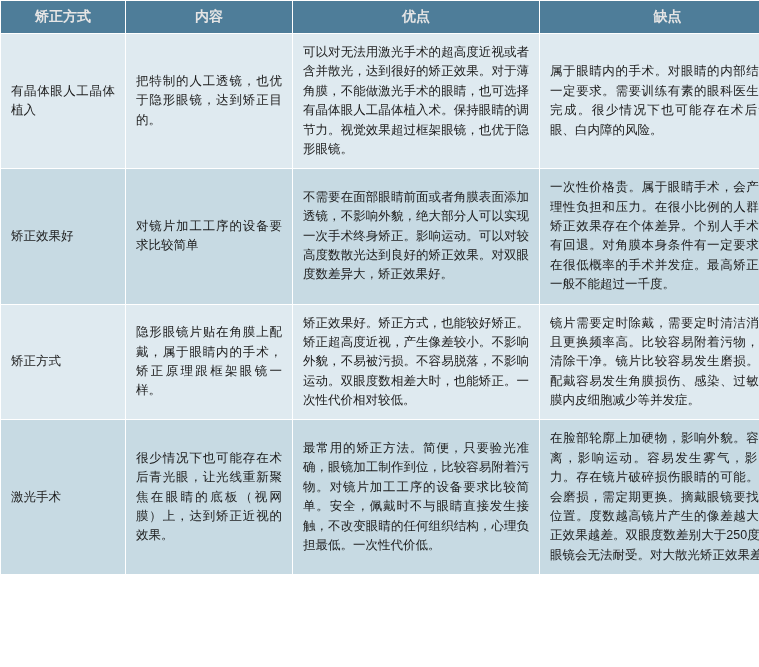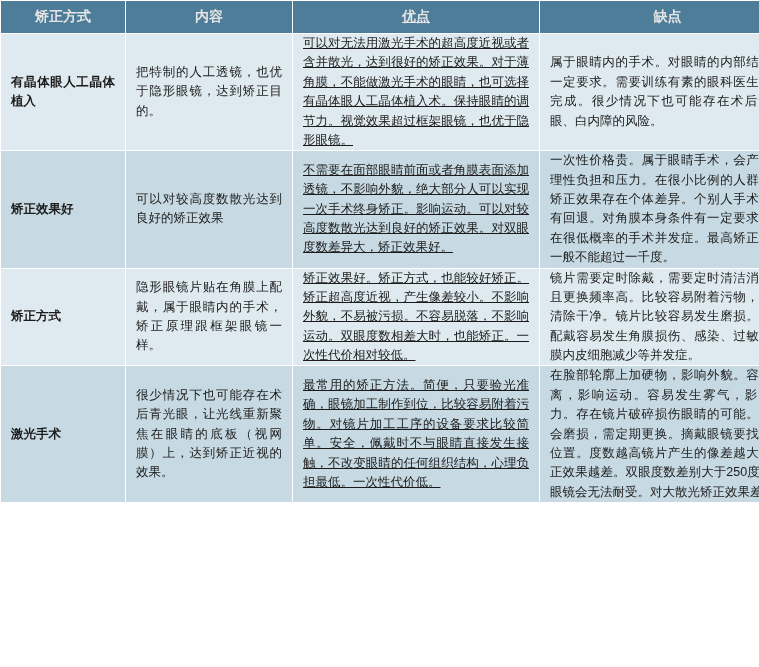--- a/index.html
+++ b/index.html
@@ -26,39 +26,39 @@
     text-align: center;
     vertical-align: middle;
     padding: 7px 4px;
     border: 1px solid #ffffff;
   }
   table.compare td {
     font-size: 12.5px;
     line-height: 1.55;
     color: #1b1b1b;
     vertical-align: middle;
-    padding: 0 10px;
+    padding: 9px 10px;
     border: 1px solid #ffffff;
     text-align: justify;
     text-justify: inter-ideograph;
   }
   td.col-method {
     text-align: center;
     font-size: 13.5px;
-    font-weight: bold;
+    font-weight: normal;
   }
   tr.band-a td {
     background: #dfeaf0;
   }
   tr.band-b td {
     background: #c7dae3;
   }
   th.c0, td.c0 { width: 116px; }
   th.c1, td.c1 { width: 158px; }
-  th.c2, td.c2 { width: 238px; text-decoration: underline; }
+  th.c2, td.c2 { width: 238px; }
   th.c3, td.c3 { width: 247px; }
 </style>
 </head>
 <body>
 
 <table class="compare">
   <thead>
     <tr>
       <th class="c0">矫正方式</th>
       <th class="c1">内容</th>
@@ -68,21 +68,21 @@
   </thead>
   <tbody>
     <tr class="band-a">
       <td class="c0 col-method">有晶体眼人工晶体植入</td>
       <td class="c1">把特制的人工透镜，也优于隐形眼镜，达到矫正目的。</td>
       <td class="c2">可以对无法用激光手术的超高度近视或者含并散光，达到很好的矫正效果。对于薄角膜，不能做激光手术的眼睛，也可选择有晶体眼人工晶体植入术。保持眼睛的调节力。视觉效果超过框架眼镜，也优于隐形眼镜。</td>
       <td class="c3">属于眼睛内的手术。对眼睛的内部结构有一定要求。需要训练有素的眼科医生帮助完成。很少情况下也可能存在术后青光眼、白内障的风险。</td>
     </tr>
     <tr class="band-b">
       <td class="c0 col-method">矫正效果好</td>
-      <td class="c1">可以对较高度数散光达到良好的矫正效果</td>
+      <td class="c1">对镜片加工工序的设备要求比较简单</td>
       <td class="c2">不需要在面部眼睛前面或者角膜表面添加透镜，不影响外貌，绝大部分人可以实现一次手术终身矫正。影响运动。可以对较高度数散光达到良好的矫正效果。对双眼度数差异大，矫正效果好。</td>
       <td class="c3">一次性价格贵。属于眼睛手术，会产生心理性负担和压力。在很小比例的人群中，矫正效果存在个体差异。个别人手术后仍有回退。对角膜本身条件有一定要求。存在很低概率的手术并发症。最高矫正度数一般不能超过一千度。</td>
     </tr>
     <tr class="band-a">
       <td class="c0 col-method">矫正方式</td>
       <td class="c1">隐形眼镜片贴在角膜上配戴，属于眼睛内的手术，矫正原理跟框架眼镜一样。</td>
       <td class="c2">矫正效果好。矫正方式，也能较好矫正。矫正超高度近视，产生像差较小。不影响外貌，不易被污损。不容易脱落，不影响运动。双眼度数相差大时，也能矫正。一次性代价相对较低。</td>
       <td class="c3">镜片需要定时除戴，需要定时清洁消毒，且更换频率高。比较容易附着污物，不易清除干净。镜片比较容易发生磨损。隐形配戴容易发生角膜损伤、感染、过敏、角膜内皮细胞减少等并发症。</td>
     </tr>
     <tr class="band-b">

